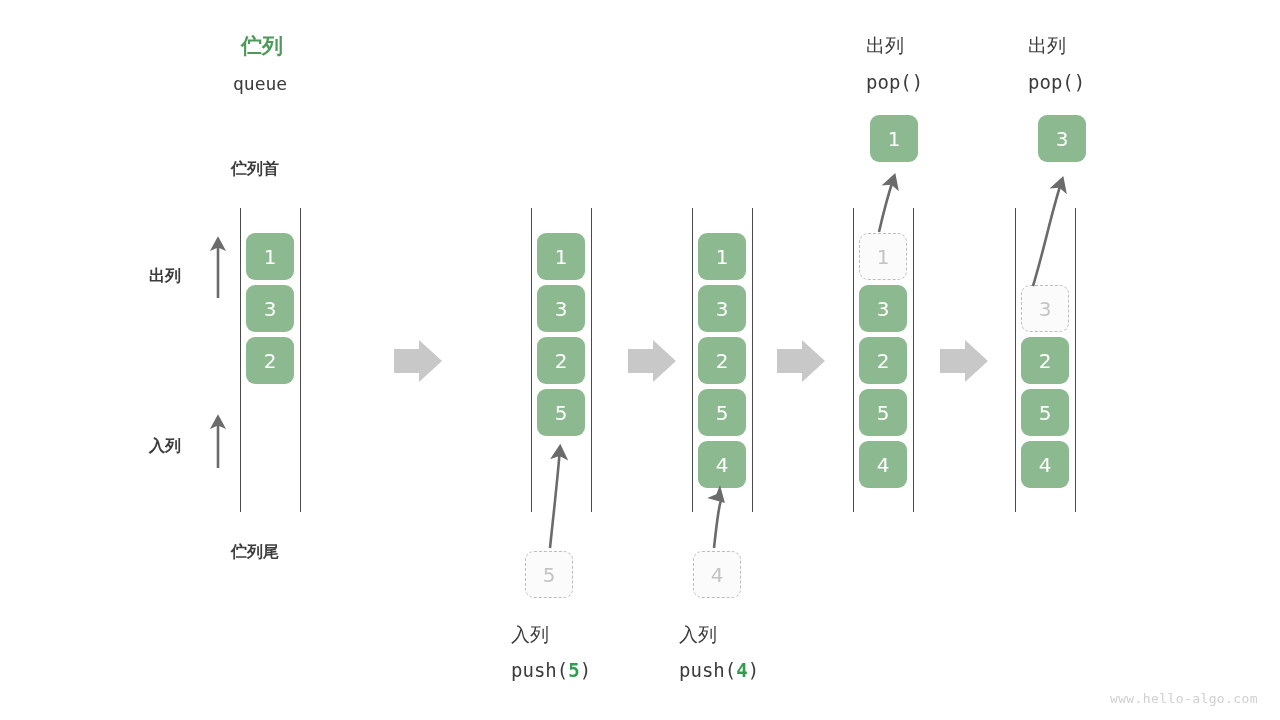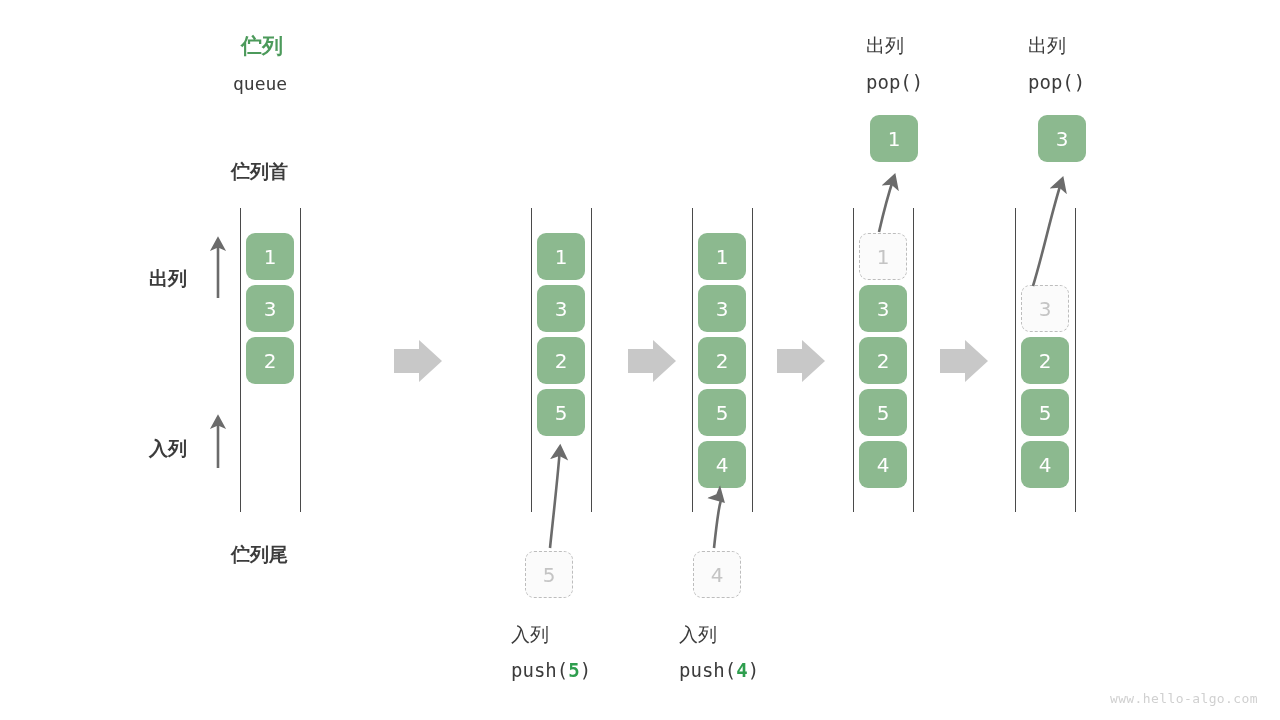--- a/index.html
+++ b/index.html
@@ -19,21 +19,21 @@
 
   
   .lbl {
     position: absolute;
     white-space: pre;
     line-height: 1.28;
   }
   .cjk-bold {
     font-family: "DejaVu Sans", "Liberation Sans", sans-serif;
     font-weight: bold;
-    font-size: 19px;
+    font-size: 16px;
     color: #3c3c3c;
   }
   .cjk-reg {
     font-family: "DejaVu Sans", "Liberation Sans", sans-serif;
     font-size: 19px;
     color: #3c3c3c;
   }
   .mono {
     font-family: "DejaVu Sans Mono", "Liberation Mono", monospace;
     font-size: 19px;

